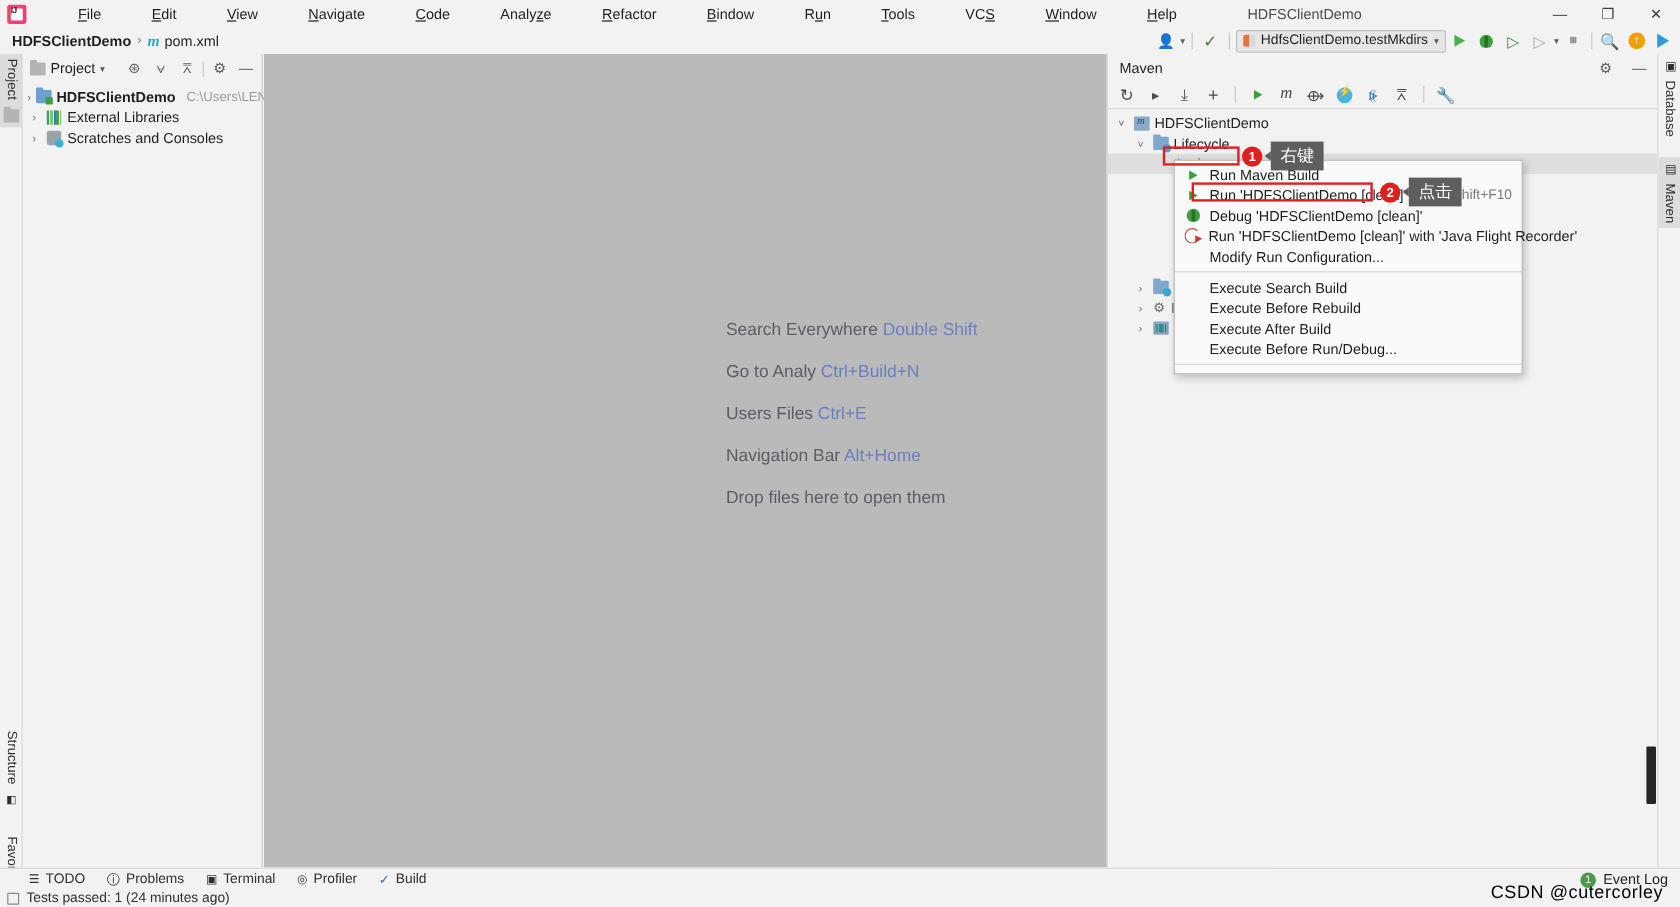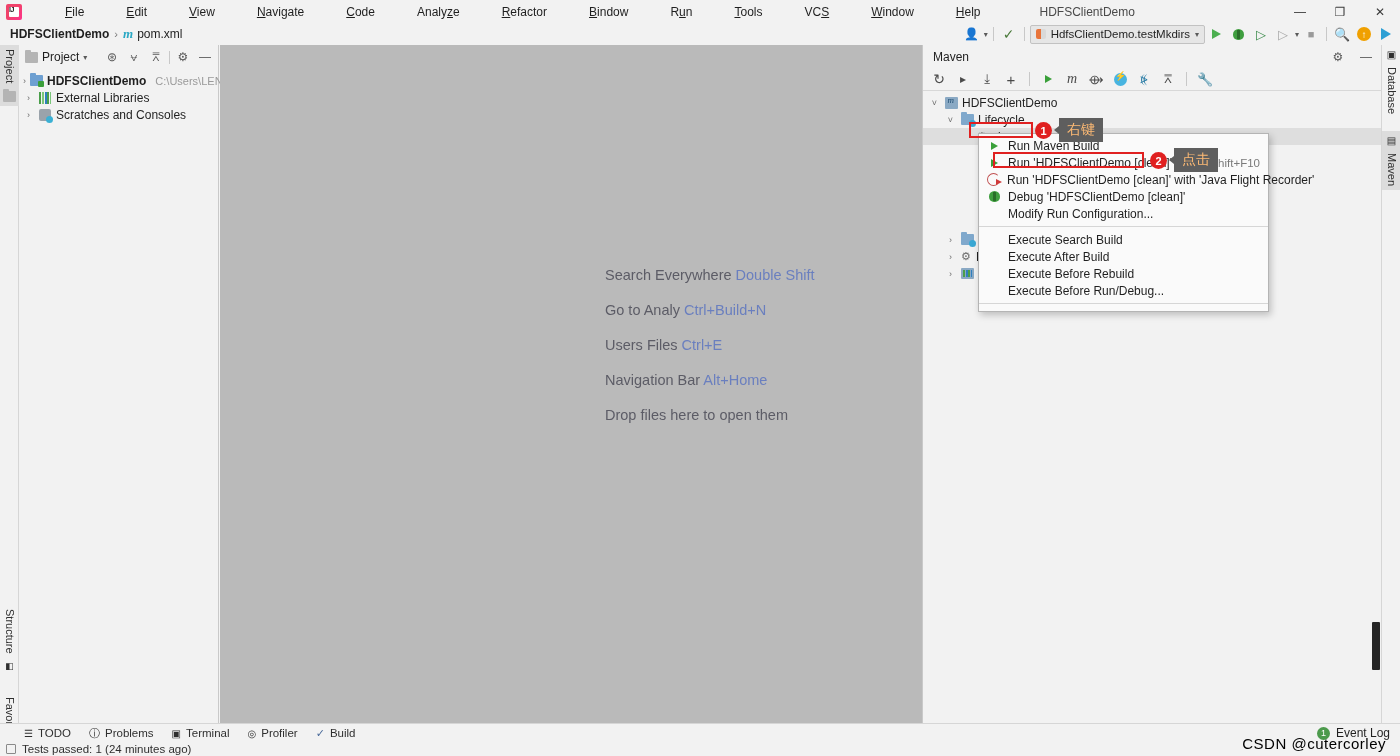--- a/index.html
+++ b/index.html
@@ -244,21 +244,21 @@
   }
 
   
   .redbox { position: absolute; border: 2px solid #e02020; z-index: 55; pointer-events: none; }
   .badge {
     position: absolute; width: 17px; height: 17px; border-radius: 50%;
     background: #e02020; color: #fff; font-size: 11px; font-weight: bold;
     display: flex; align-items: center; justify-content: center; z-index: 60;
   }
   .cntip {
-    position: absolute; background: #5e5e5e; color: #fdba74; z-index: 60;
+    position: absolute; background: #5e5e5e; color: #ffffff; z-index: 60;
     font-size: 14px; padding: 3px 8px; white-space: nowrap;
     font-family: "DejaVu Sans", sans-serif;
   }
   .tipcaret {
     position: absolute; z-index: 60; width: 0; height: 0;
     border-right: 5px solid #5e5e5e; border-top: 4px solid transparent; border-bottom: 4px solid transparent;
   }
 
   
   .bottombar {
@@ -522,46 +522,46 @@
     </div>
     <div class="ctx-item">
       <span class="ctx-ico">
           <span class="tri-green-sm"></span>
         </span>
       <span class="lbl">Run 'HDFSClientDemo [clean]'</span>
       <span class="shortcut">Ctrl+Shift+F10</span>
     </div>
     <div class="ctx-item">
       <span class="ctx-ico">
+          <span class="bug-ico"></span>
+        </span>
+      <span class="lbl">Debug 'HDFSClientDemo [clean]'</span>
+    </div>
+    <div class="ctx-item">
+      <span class="ctx-ico">
           <span class="jfr-ico"></span>
         </span>
       <span class="lbl">Run 'HDFSClientDemo [clean]' with 'Java Flight Recorder'</span>
     </div>
     <div class="ctx-item">
-      <span class="ctx-ico">
-          <span class="bug-ico"></span>
-        </span>
-      <span class="lbl">Debug 'HDFSClientDemo [clean]'</span>
-    </div>
-    <div class="ctx-item">
       <span class="ctx-ico"></span>
       <span class="lbl">Modify Run Configuration...</span>
     </div>
     <div class="ctx-sep"></div>
     <div class="ctx-item">
       <span class="ctx-ico"></span>
       <span class="lbl">Execute Search Build</span>
     </div>
     <div class="ctx-item">
       <span class="ctx-ico"></span>
+      <span class="lbl">Execute Before Rebuild</span>
+    </div>
+    <div class="ctx-item">
+      <span class="ctx-ico"></span>
       <span class="lbl">Execute After Build</span>
-    </div>
-    <div class="ctx-item">
-      <span class="ctx-ico"></span>
-      <span class="lbl">Execute Before Rebuild</span>
     </div>
     <div class="ctx-item">
       <span class="ctx-ico"></span>
       <span class="lbl">Execute Before Run/Debug...</span>
     </div>
     <div class="ctx-sep"></div>
   </div>
 
   <div class="redbox" style="left:969px;top:122px;width:64px;height:16px;"></div>
   <div class="badge" style="left:1035px;top:122px;">1</div>

